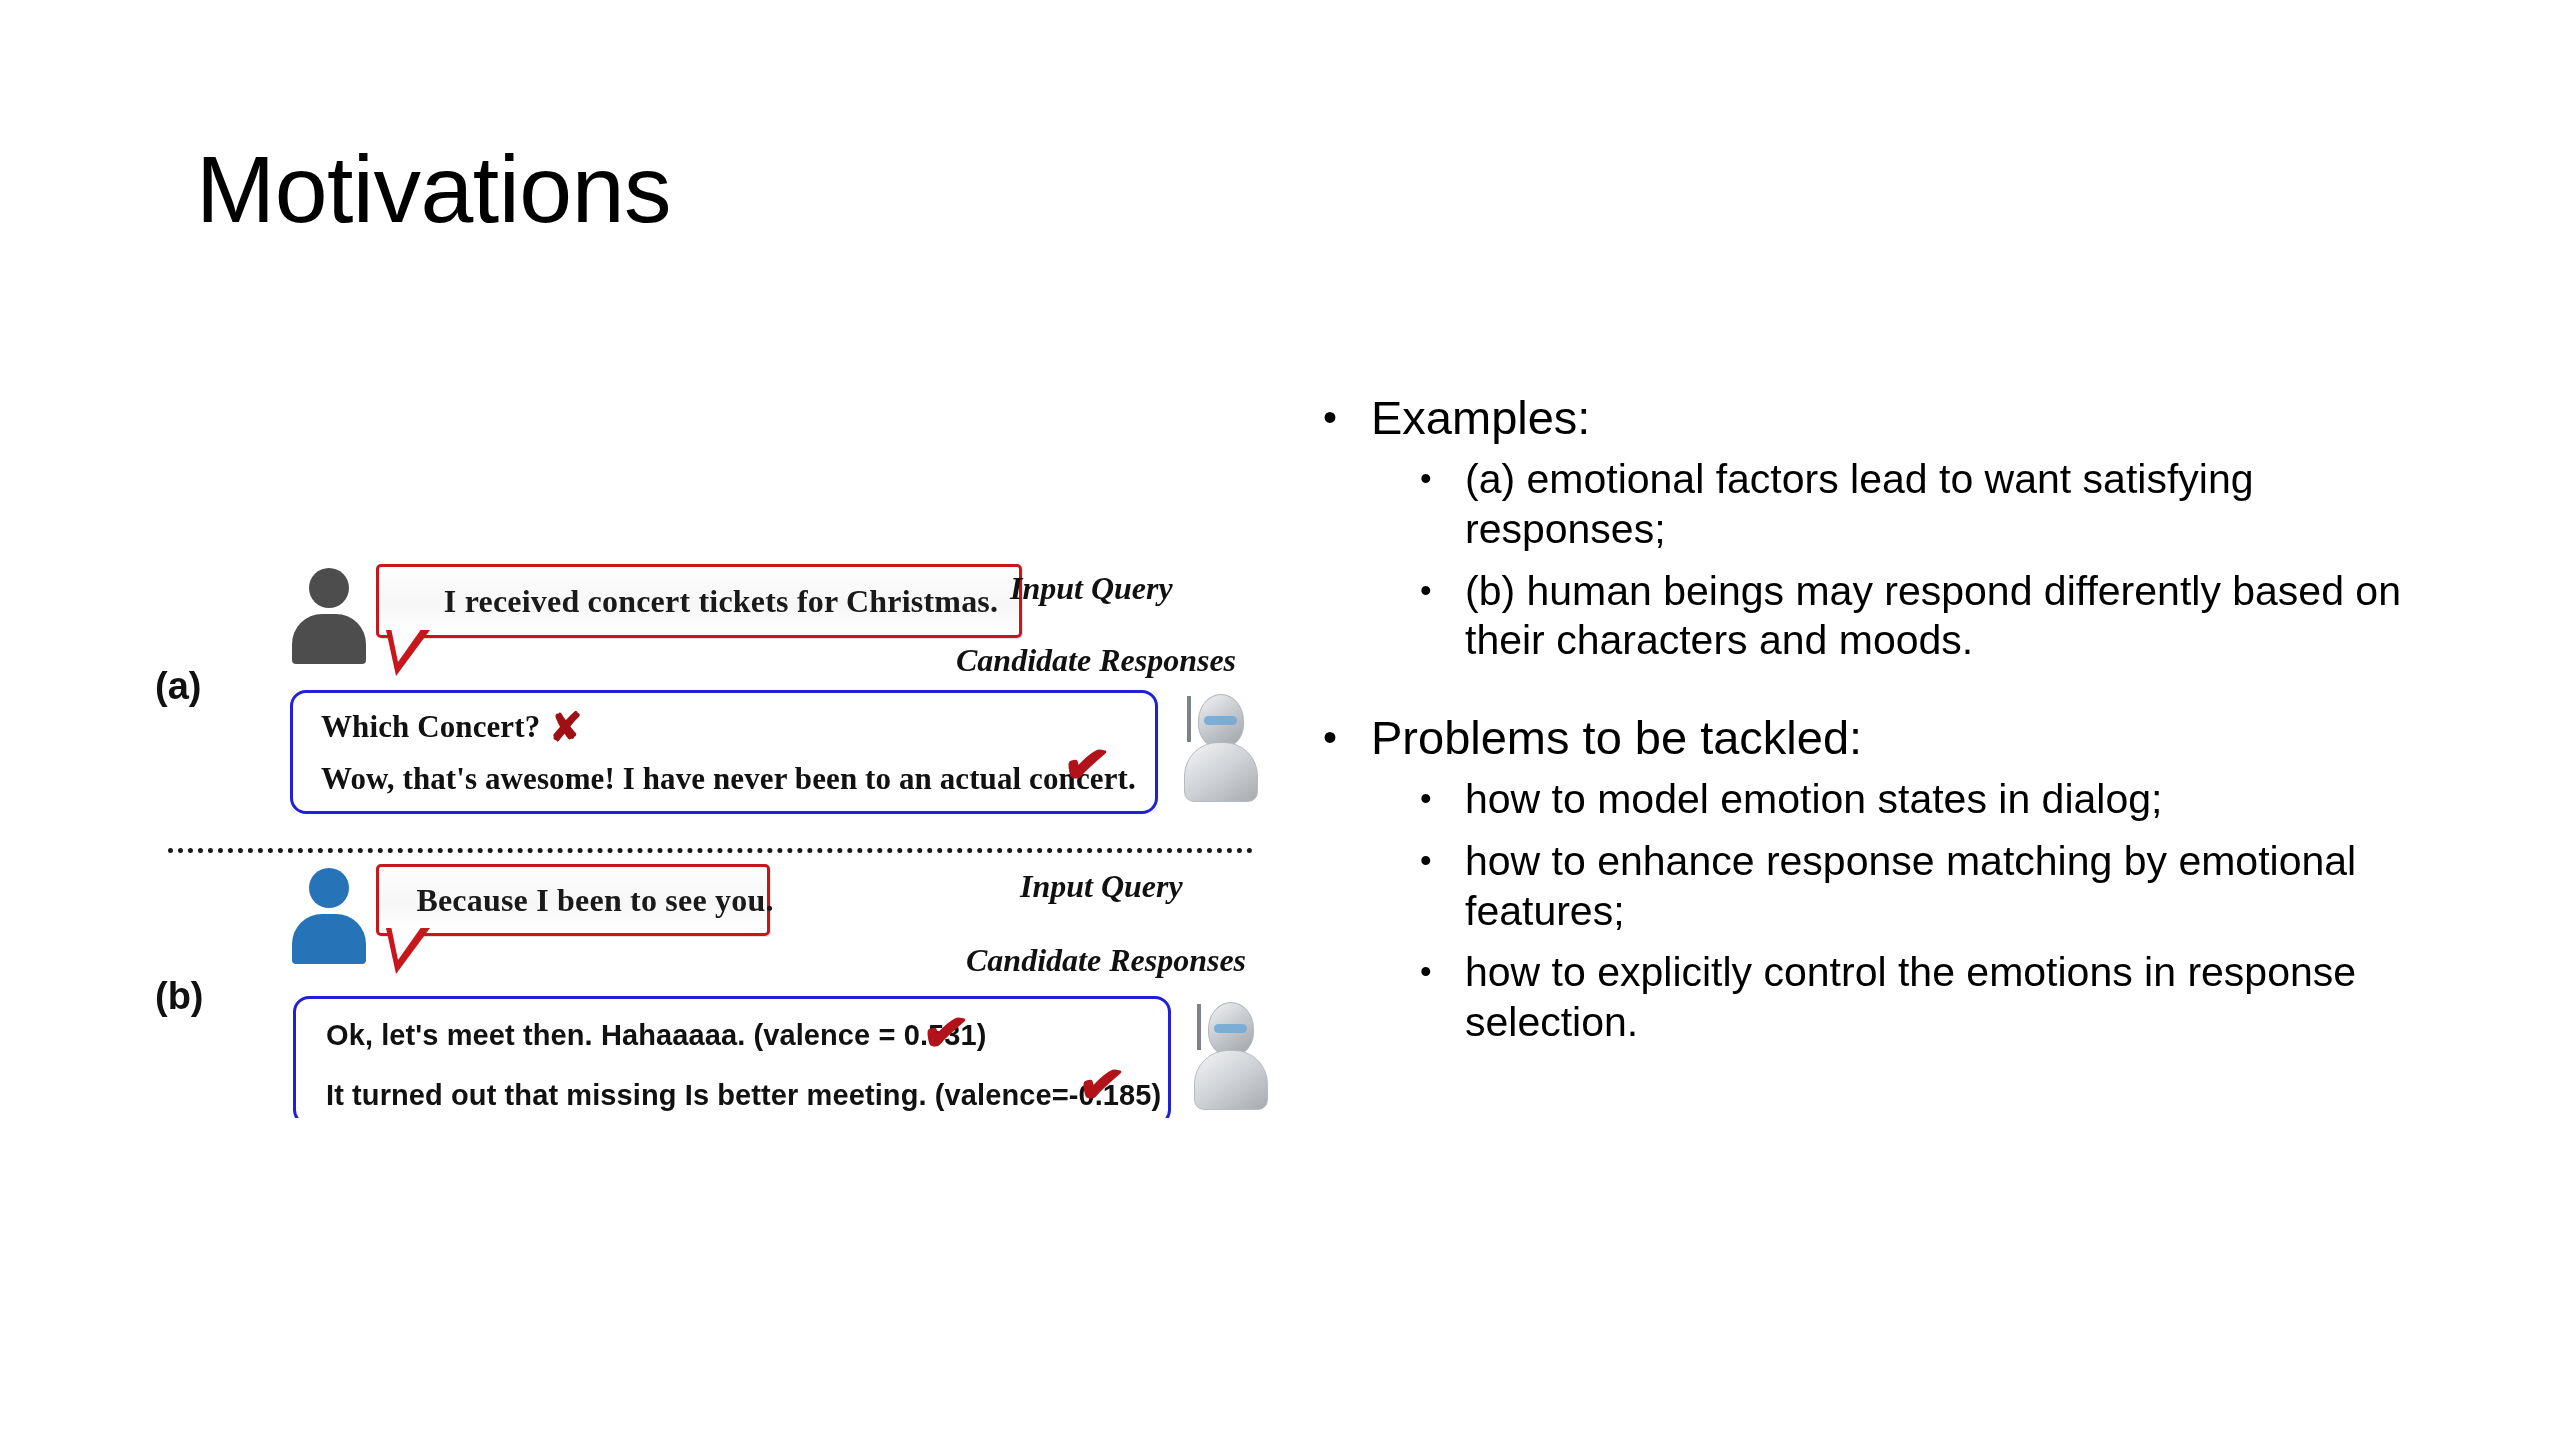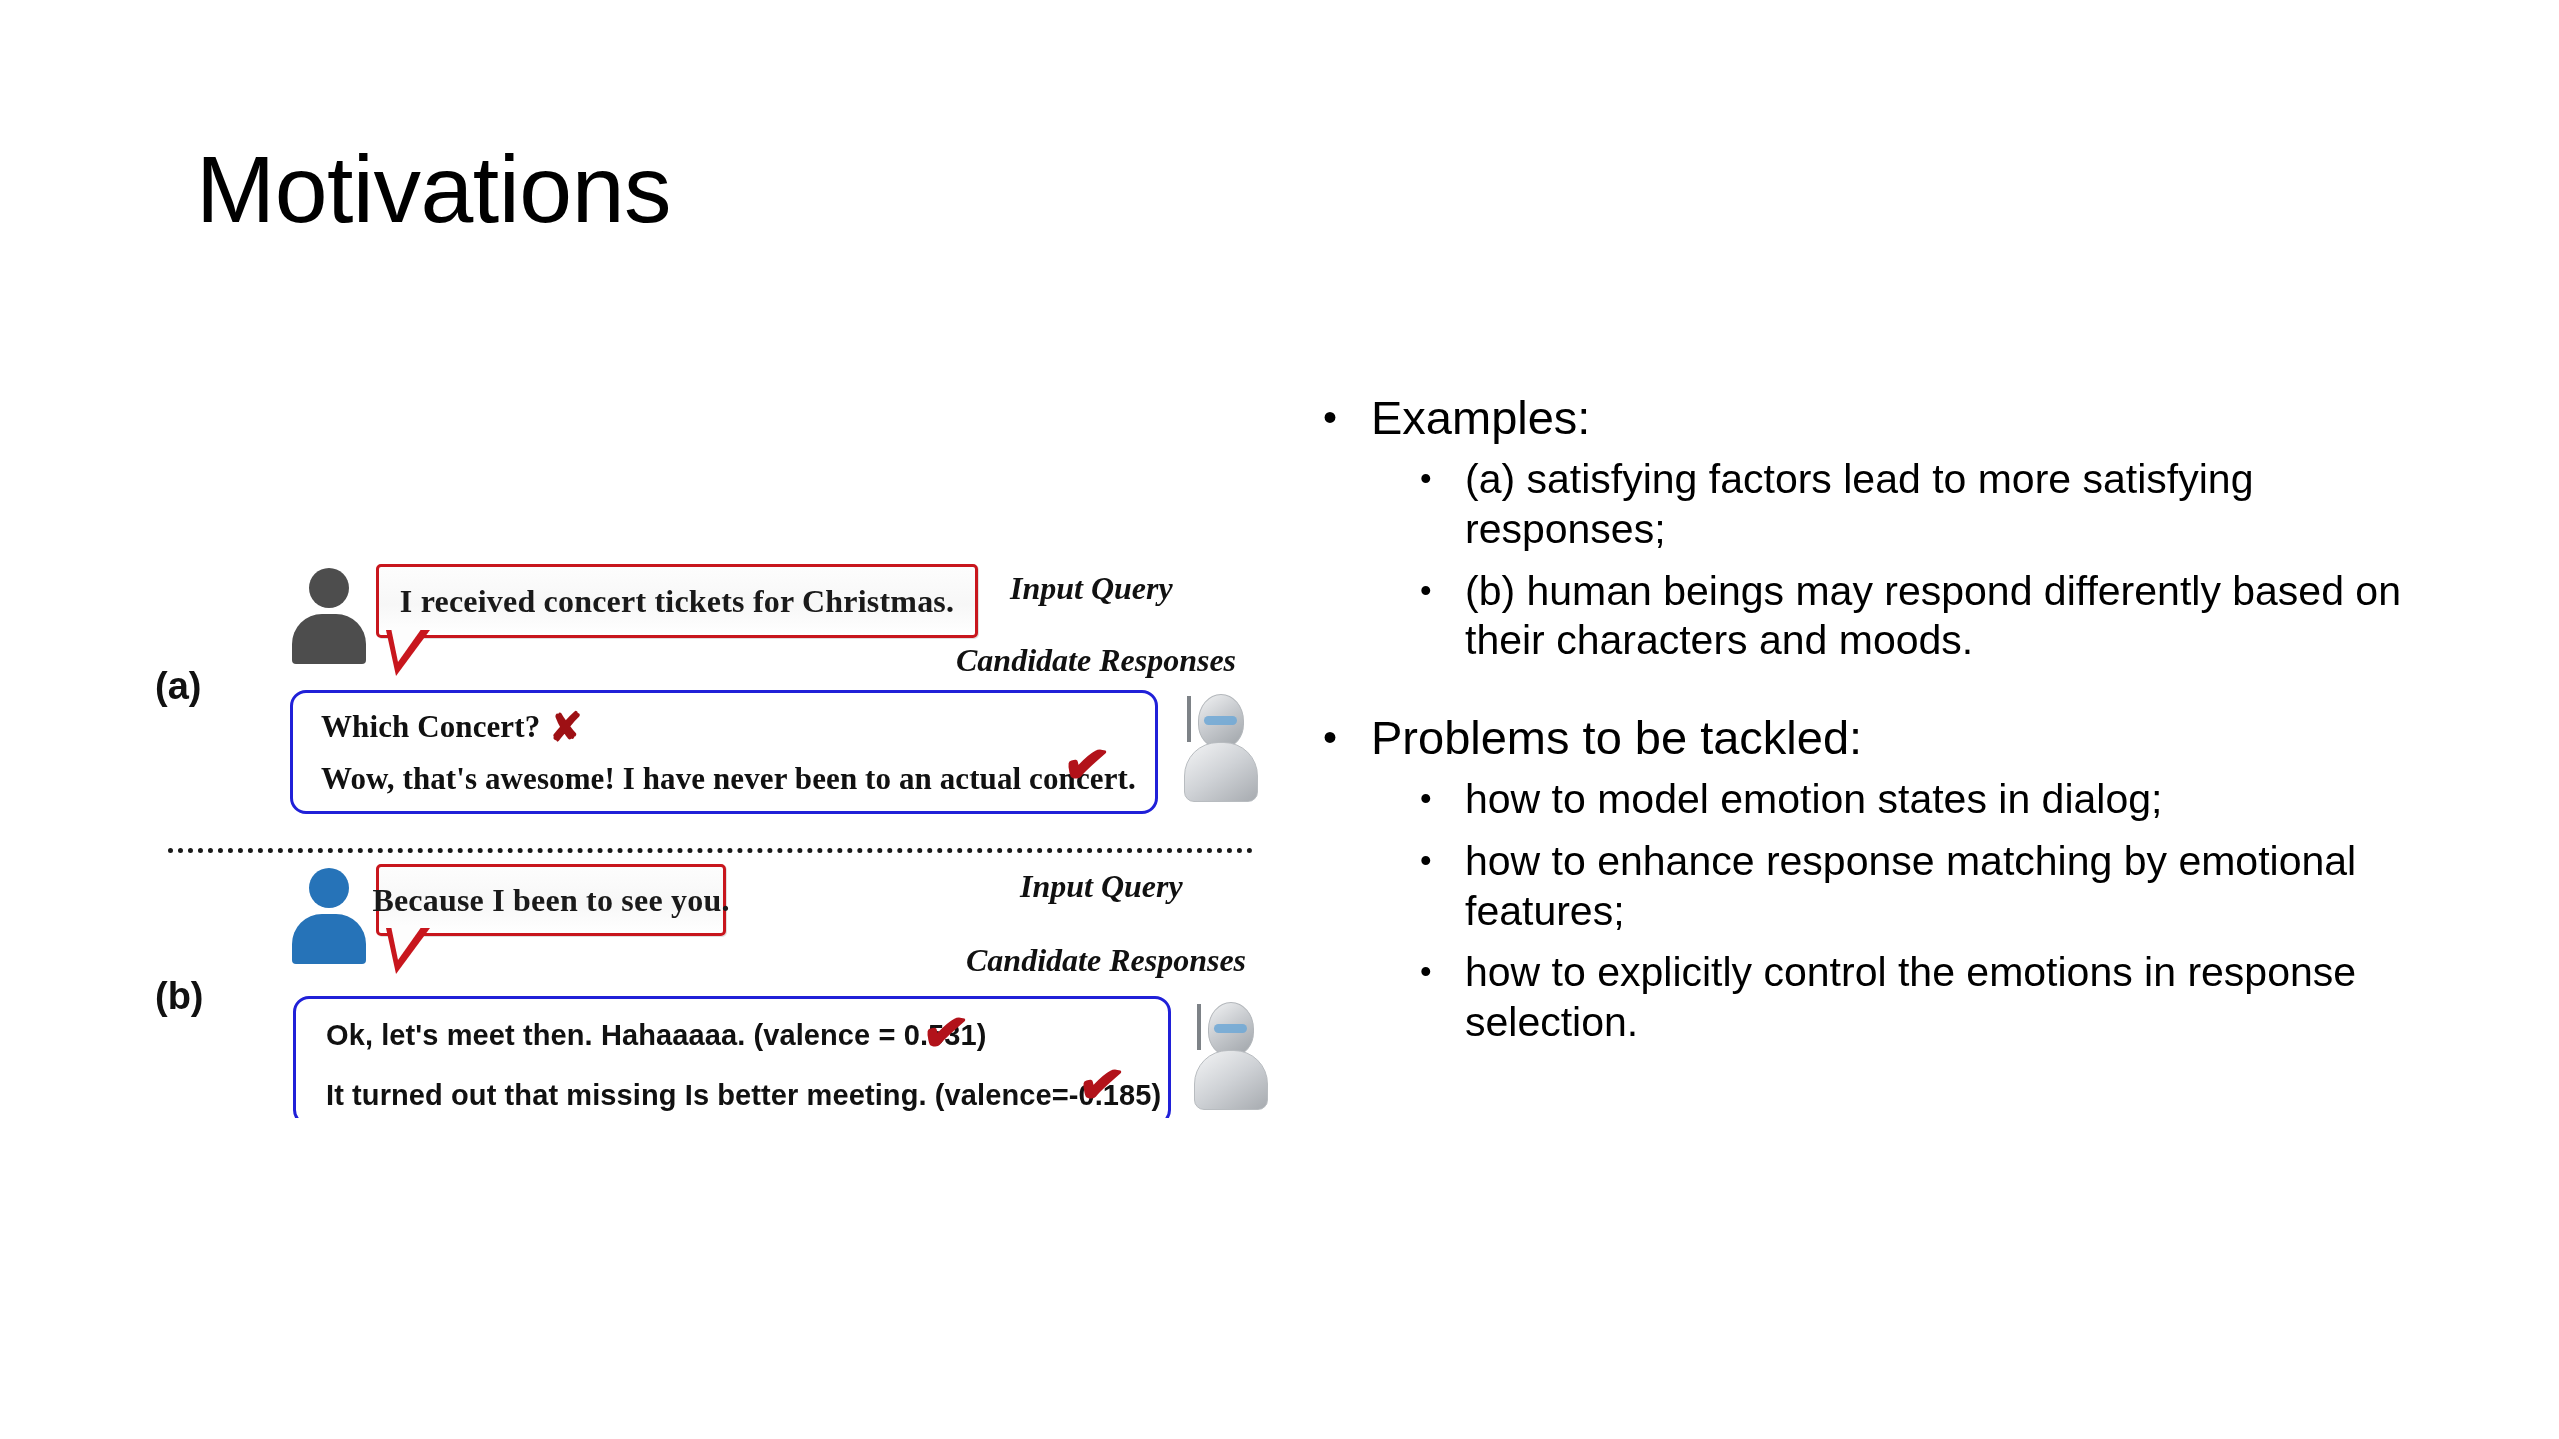--- a/index.html
+++ b/index.html
@@ -175,20 +175,21 @@
   
   .bubble {
     position: absolute;
     border: 3px solid #c8161d;
     border-radius: 5px;
     background: linear-gradient(180deg,#fdfdfd 0%,#f7f7f7 55%,#ffffff 100%);
     box-shadow: 1px 1px 0 rgba(0,0,0,.12);
     display: flex;
     align-items: center;
     justify-content: center;
+    padding-left: 44px;
   }
   .bubble .btext {
     font-family: "Liberation Serif", serif;
     font-weight: 700;
     font-size: 32px;
     color: #1a1a1a;
     white-space: nowrap;
     letter-spacing: .2px;
   }
   .tail {
@@ -334,21 +335,21 @@
 
   <div id="text-column">
 
     <div class="l1-item">
       <span class="bullet">•</span>
       <span>Examples:</span>
     </div>
     <div class="l2-group">
       <div class="l2-item">
         <span class="bullet">•</span>
-        <span>(a) satisfying factors lead to more satisfying responses;</span>
+        <span>(a) emotional factors lead to want satisfying responses;</span>
       </div>
       <div class="l2-item">
         <span class="bullet">•</span>
         <span>(b) human beings may respond differently based on their characters and moods.</span>
       </div>
     </div>
 
     <div class="block-gap"></div>
 
     <div class="l1-item">

